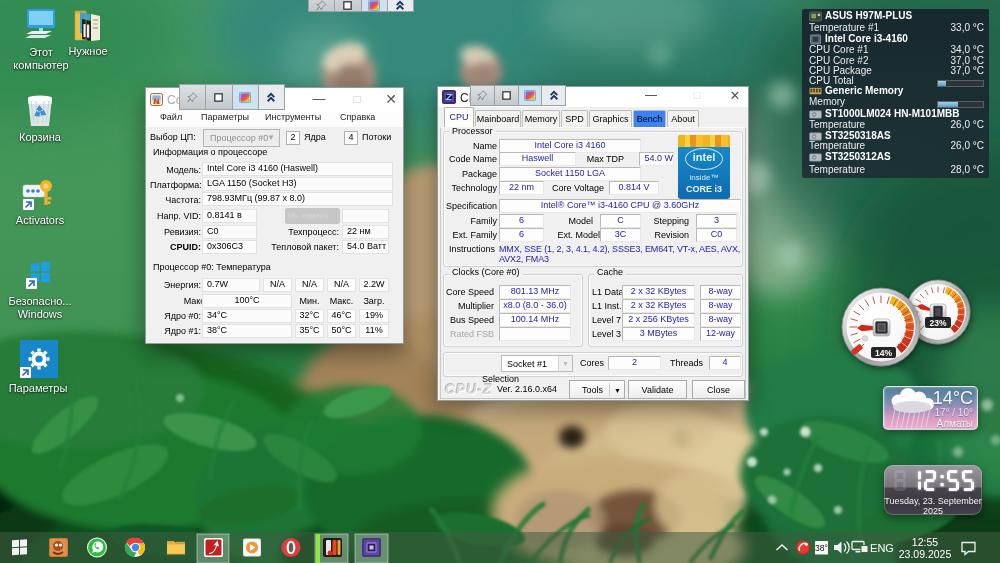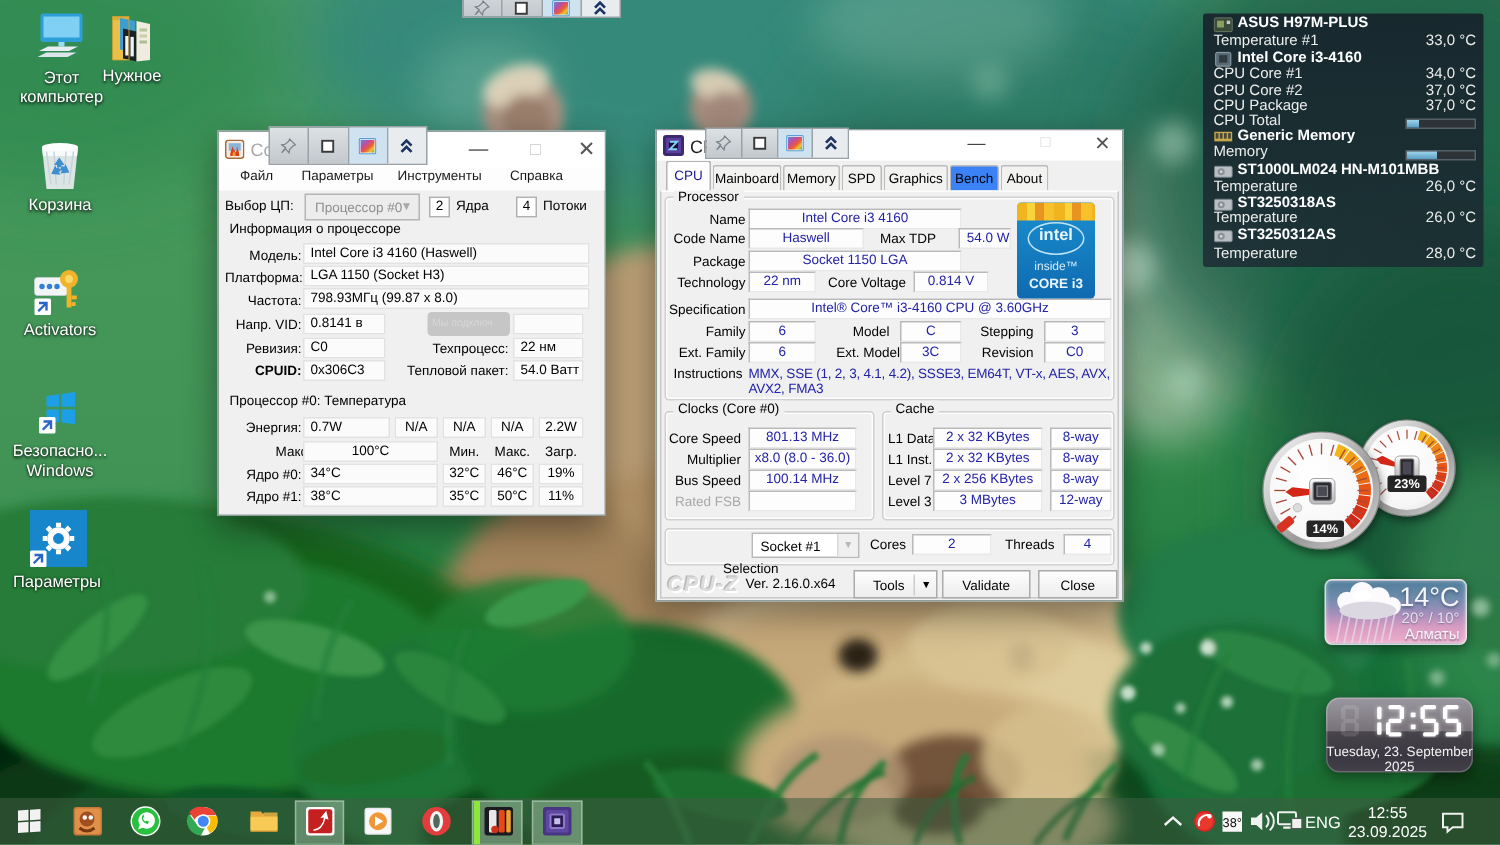--- a/index.html
+++ b/index.html
@@ -678,21 +678,21 @@
 <ellipse cx="27" cy="16" rx="18" ry="9"></ellipse>
 <circle cx="14" cy="14" r="6.5"></circle>
 <circle cx="24" cy="9" r="8"></circle>
 <circle cx="35" cy="12" r="7.5"></circle>
 <circle cx="44" cy="17" r="6"></circle>
 <ellipse cx="28" cy="20" rx="19" ry="6" fill="#dcd8e2"></ellipse>
 </g>
 <ellipse cx="24" cy="10" rx="6" ry="3.5" fill="#fff"></ellipse>
 </svg>
 <div style="position:absolute; right:4px; top:1px; font-size:18px; color:#f4f6fa; text-shadow:0 1px 2px rgba(60,70,100,.65);">14°C</div>
-<div style="position:absolute; right:4px; top:20px; font-size:10px; color:#e4e2ec; text-shadow:0 1px 1px rgba(60,70,100,.5);">20° / 10°</div>
+<div style="position:absolute; right:4px; top:20px; font-size:10px; color:#e4e2ec; text-shadow:0 1px 1px rgba(60,70,100,.5);">17° / 10°</div>
 <div style="position:absolute; right:4px; top:31px; font-size:10px; color:#f6f4f8; text-shadow:0 1px 1px rgba(60,70,100,.5);">Алматы</div>
 </div>
 
 <div style="position:absolute; left:884px; top:465px; width:98px; height:50px; border-radius:9px; background:linear-gradient(#9b97a0 0%,#787379 44%,#47444b 46%,#3a3740 78%,#45414b 100%); box-shadow:0 3px 9px rgba(0,0,0,0.4), inset 0 0 0 1px rgba(255,255,255,0.22); overflow:hidden;">
 <svg style="position:absolute; left:0; top:5px;" width="98" height="22" viewBox="0 0 98 22">
 <g fill="#ffffff" opacity="0.13">
           <rect x="11.7" y="0.0" width="8.6" height="2.9" rx="1"></rect>
           <rect x="19.1" y="1.2" width="2.9" height="8.3" rx="1"></rect>
           <rect x="19.1" y="11.5" width="2.9" height="8.3" rx="1"></rect>
           <rect x="11.7" y="18.1" width="8.6" height="2.9" rx="1"></rect>

